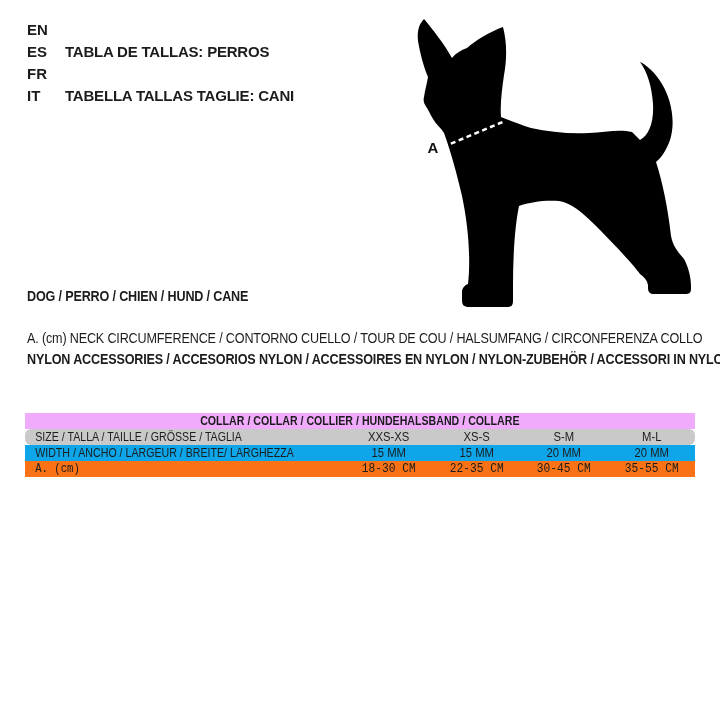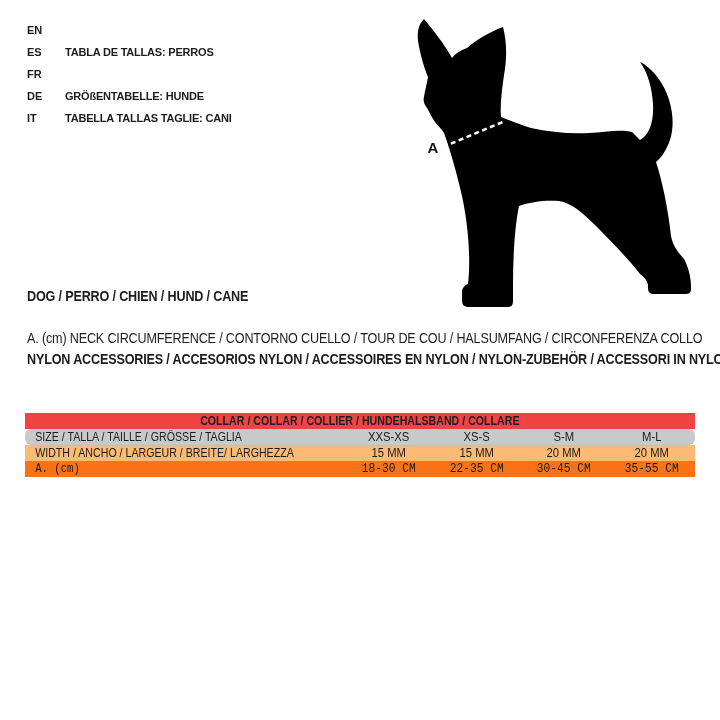--- a/index.html
+++ b/index.html
@@ -5,61 +5,57 @@
   html,body{margin:0;padding:0;}
   body{
     width:720px;height:720px;background:#ffffff;
     font-family:"Liberation Sans","DejaVu Sans",sans-serif;
     color:#1c1c1c;position:relative;overflow:hidden;
     -webkit-font-smoothing:antialiased;
   }
   .abs{position:absolute;}
   
   .lang-list{left:27px;top:19px;}
-  .lang-row{display:flex;height:22px;line-height:22px;font-size:11px;font-weight:bold;align-items:flex-end;}
+  .lang-row{display:flex;height:22px;line-height:22px;font-size:15px;font-weight:bold;align-items:flex-end;}
   .lang-row .code{width:38px;flex:0 0 38px;}
   .lang-row .label{white-space:nowrap;letter-spacing:-0.2px;}
   
   .dog-fig{left:405px;top:5px;width:300px;height:310px;}
   .dog-fig svg{display:block;width:100%;height:100%;}
   .dog-fig text{font-family:"Liberation Sans","DejaVu Sans",sans-serif;font-weight:bold;font-size:15px;fill:#111;}
   
   .caption{left:27px;white-space:nowrap;font-size:15px;line-height:16px;
            transform:scaleX(0.84);transform-origin:0 50%;letter-spacing:-0.2px;}
   .cap-dog{top:288px;font-weight:bold;}
   .cap-neck{top:330px;}
   .cap-nylon{top:351px;font-weight:bold;}
   
   .size-table{left:25px;top:413px;width:670px;font-size:12.5px;}
-  .tbl-title{height:16px;line-height:16px;background:#ef4444;text-align:center;font-weight:bold;}
+  .tbl-title{height:16px;line-height:16px;background:#f0abfc;text-align:center;font-weight:bold;}
   .tbl-title span{display:inline-block;transform:scaleX(0.85);transform-origin:50% 50%;white-space:nowrap;}
   .tbl-row{display:grid;grid-template-columns:320px repeat(4,1fr);height:16px;line-height:16px;}
   .tbl-row.r0{background:#C9C9C9;border-radius:6px;}
-  .tbl-row.r1{background:#fdba74;}
+  .tbl-row.r1{background:#0ea5e9;}
   .tbl-row.r2{background:#f97316;font-family:Liberation Mono, monospace;}
   .tbl-row .lbl{padding-left:12px;white-space:nowrap;transform:scaleX(0.85);transform-origin:0 50%;}
   .tbl-row .val{text-align:center;white-space:nowrap;transform:scaleX(0.9);transform-origin:50% 50%;}
 </style>
 </head>
 <body>
 
 <div class="abs lang-list">
   <div class="lang-row">
     <span class="code">EN</span>
   </div>
   <div class="lang-row">
     <span class="code">ES</span>
     <span class="label">TABLA DE TALLAS: PERROS</span>
   </div>
   <div class="lang-row">
     <span class="code">FR</span>
-  </div>
-  <div class="lang-row">
-    <span class="code">DE</span>
-    <span class="label">GRÖßENTABELLE: HUNDE</span>
   </div>
   <div class="lang-row">
     <span class="code">IT</span>
     <span class="label">TABELLA TALLAS TAGLIE: CANI</span>
   </div>
 </div>
 
 <div class="abs dog-fig">
   <svg viewBox="405 5 300 310" xmlns="http://www.w3.org/2000/svg">
     <path fill="#000000" d="

